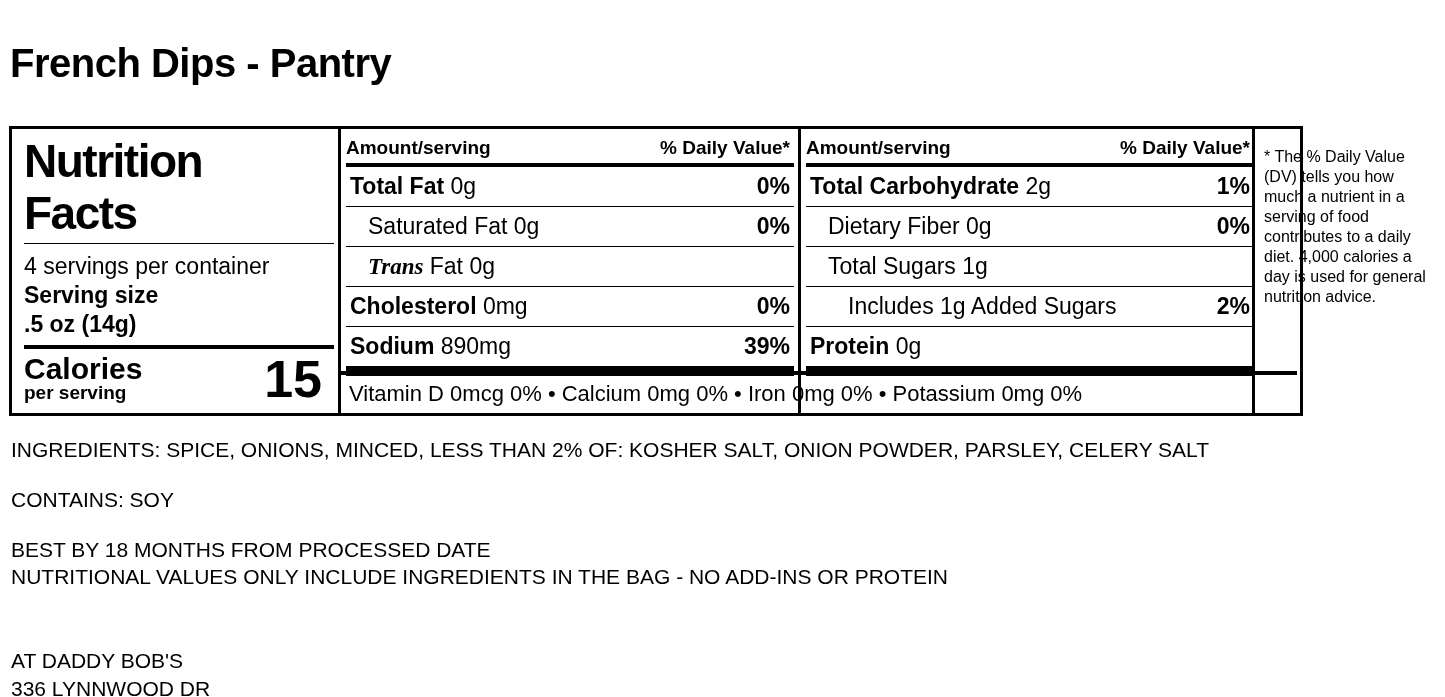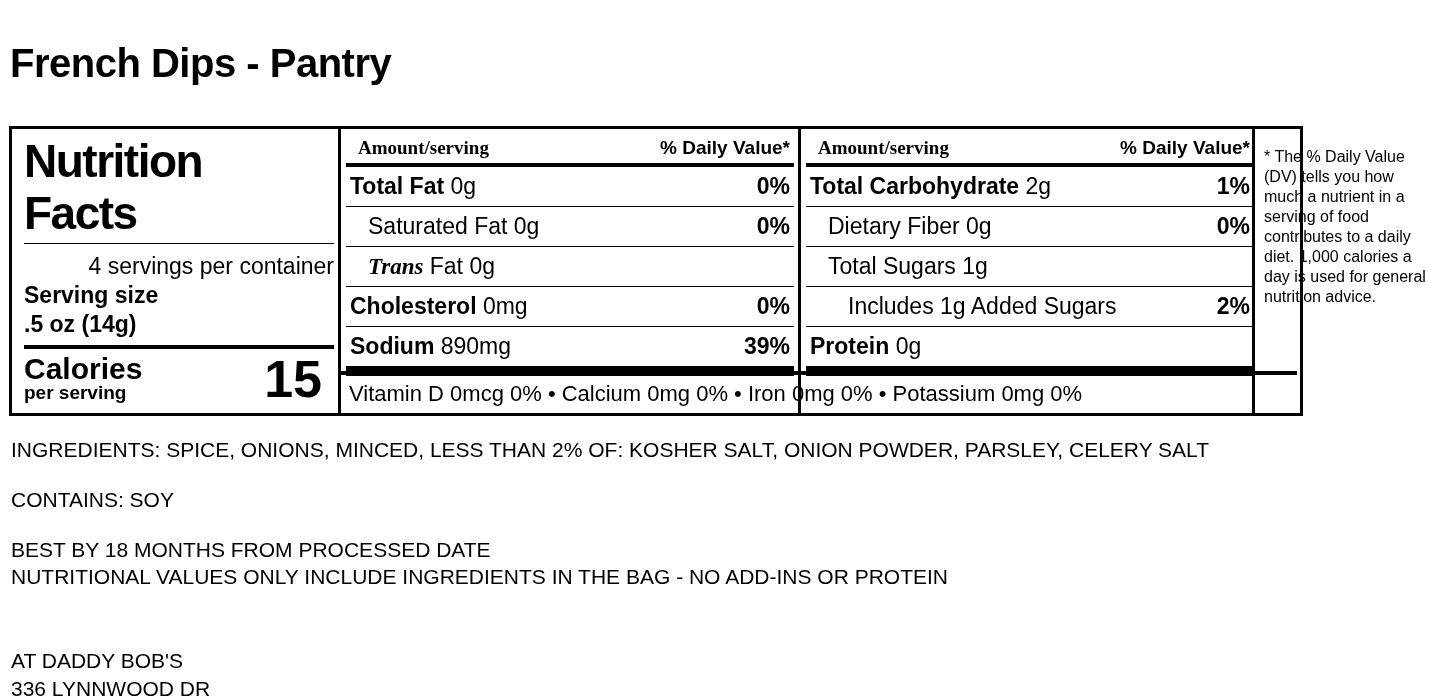--- a/index.html
+++ b/index.html
@@ -69,21 +69,20 @@
     border-bottom: 1px solid #000;
     margin: 4px 0 0 0;
   }
   .rule-med {
     border-bottom: 4px solid #000;
   }
   .servings-line {
     font-size: 23px;
     line-height: 30px;
     margin-top: 7px;
-    text-align: right;
   }
   .serving-size-label {
     font-size: 23px;
     font-weight: bold;
     line-height: 29px;
   }
   .serving-size-value {
     font-size: 23px;
     font-weight: bold;
     line-height: 29px;
@@ -137,21 +136,21 @@
   }
   .nf-col-a { left: 334px; width: 448px; }
   .nf-col-b { left: 794px; width: 448px; }
 
   .col-head {
     position: relative;
     height: 26px;
     font-size: 19px;
     font-weight: bold;
   }
-  .col-head .left { position: absolute; left: 12px; top: 0; font-family: Liberation Serif, serif; }
+  .col-head .left { position: absolute; left: 0; top: 0; }
   .col-head .right { position: absolute; right: 4px; top: 0; }
 
   .nrow {
     position: relative;
     height: 39px;
     font-size: 23px;
     line-height: 38px;
   }
   .nrow .nm { position: absolute; top: 0; }
   .nrow .nm.i0 { left: 4px; }
@@ -315,21 +314,21 @@
         </div>
         <div class="sep-thin"></div>
 
         <div class="nrow">
           <span class="nm i0"><span class="b">Protein</span> <span>0g</span></span>
           <span class="dv"></span>
         </div>
         <div class="sep-thick"></div>
       </div>
 
-      <div class="nf-footnote">* The % Daily Value (DV) tells you how much a nutrient in a serving of food contributes to a daily diet. 1,000 calories a day is used for general nutrition advice.</div>
+      <div class="nf-footnote">* The % Daily Value (DV) tells you how much a nutrient in a serving of food contributes to a daily diet. 4,000 calories a day is used for general nutrition advice.</div>
 
       <div class="micro-strip">
         <div class="micro-text">Vitamin D 0mcg 0% • Calcium 0mg 0% • Iron 0mg 0% • Potassium 0mg 0%</div>
       </div>
 
     </div>
   </div>
 
   <div class="body-text ingredients">INGREDIENTS: SPICE, ONIONS, MINCED, LESS THAN 2% OF: KOSHER SALT, ONION POWDER, PARSLEY, CELERY SALT</div>
   <div class="body-text contains">CONTAINS: SOY</div>

